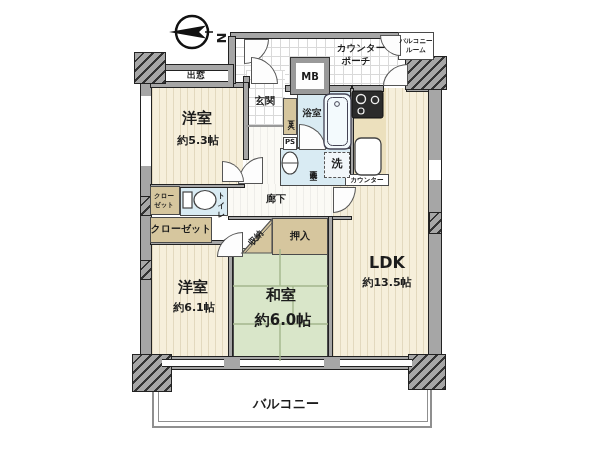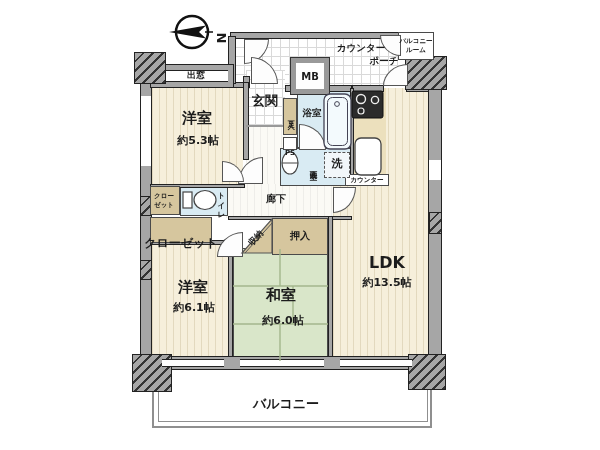--- a/index.html
+++ b/index.html
@@ -146,44 +146,44 @@
     <g>
       <polygon points="242,253 272,219 272,253" fill="#d6c69e" stroke="#555" stroke-width="1.2"></polygon>
       <line x1="245" y1="253" x2="273" y2="222" stroke="#555" stroke-width="1"></line>
     </g>
   </svg>
 
   <div id="labels">
     <div class="lbl" style="left:221px;top:38px;font-size:13px;transform:translate(-50%,-50%) rotate(90deg);">N</div>
     <div class="lbl" style="left:196px;top:76px;font-size:9px;">出窓</div>
     <div class="lbl" style="left:361px;top:48px;font-size:9.5px;">カウンター</div>
-    <div class="lbl" style="left:356px;top:61px;font-size:9.5px;margin-left:28px;">ポーチ</div>
+    <div class="lbl" style="left:356px;top:61px;font-size:9.5px;">ポーチ</div>
     <div class="lbl" style="left:416px;top:41px;font-size:6.5px;">バルコニー</div>
     <div class="lbl" style="left:416px;top:50px;font-size:6.5px;">ルーム</div>
     <div class="lbl" style="left:310px;top:77px;font-size:10px;">MB</div>
-    <div class="lbl" style="left:265px;top:101px;font-size:13px;">玄関</div>
+    <div class="lbl" style="left:265px;top:101px;font-size:10px;">玄関</div>
     <div class="lbl vert" style="left:290px;top:116px;font-size:7px;">下足入</div>
-    <div class="lbl" style="left:290px;top:154px;font-size:7px;">PS</div>
+    <div class="lbl" style="left:290px;top:143px;font-size:7px;">PS</div>
     <div class="lbl" style="left:312px;top:113px;font-size:9.5px;">浴室</div>
     <div class="lbl vert" style="left:313px;top:166px;font-size:7.5px;">洗面室</div>
     <div class="lbl" style="left:337px;top:164px;font-size:11px;">洗</div>
     <div class="lbl" style="left:367px;top:180px;font-size:6.5px;">カウンター</div>
     <div class="lbl" style="left:276px;top:199px;font-size:10px;">廊下</div>
     <div class="lbl vert" style="left:221px;top:201px;font-size:7.5px;">トイレ</div>
     <div class="lbl" style="left:164px;top:196px;font-size:6.5px;">クロー</div>
     <div class="lbl" style="left:164px;top:205px;font-size:6.5px;">ゼット</div>
-    <div class="lbl" style="left:181px;top:243px;font-size:12px;">クローゼット</div>
+    <div class="lbl" style="left:181px;top:229px;font-size:10px;">クローゼット</div>
     <div class="lbl" style="left:256px;top:238px;font-size:8.5px;transform:translate(-50%,-50%) rotate(-47deg);">収納</div>
     <div class="lbl" style="left:300px;top:236px;font-size:10px;">押入</div>
     <div class="lbl" style="left:197px;top:119px;font-size:15px;">洋室</div>
     <div class="lbl" style="left:198px;top:141px;font-size:11px;text-align:center;">約5.3帖</div>
     <div class="lbl" style="left:193px;top:288px;font-size:15px;">洋室</div>
     <div class="lbl" style="left:194px;top:308px;font-size:11px;">約6.1帖</div>
     <div class="lbl" style="left:281px;top:296px;font-size:15px;">和室</div>
-    <div class="lbl" style="left:283px;top:321px;font-size:11px;">約6.0帖</div>
+    <div class="lbl" style="left:283px;top:321px;font-size:15px;">約6.0帖</div>
     <div class="lbl" style="left:387px;top:263px;font-size:16px;">LDK</div>
     <div class="lbl" style="left:387px;top:283px;font-size:11px;">約13.5帖</div>
     <div class="lbl" style="left:286px;top:404px;font-size:13px;">バルコニー</div>
   </div>
 
   <div class="rail" style="left:152px;top:380px;width:280px;height:48px;">
     <div class="rail-inner" style="left:4px;top:0;width:270px;height:42px;"></div>
   </div>
 </div>
 

